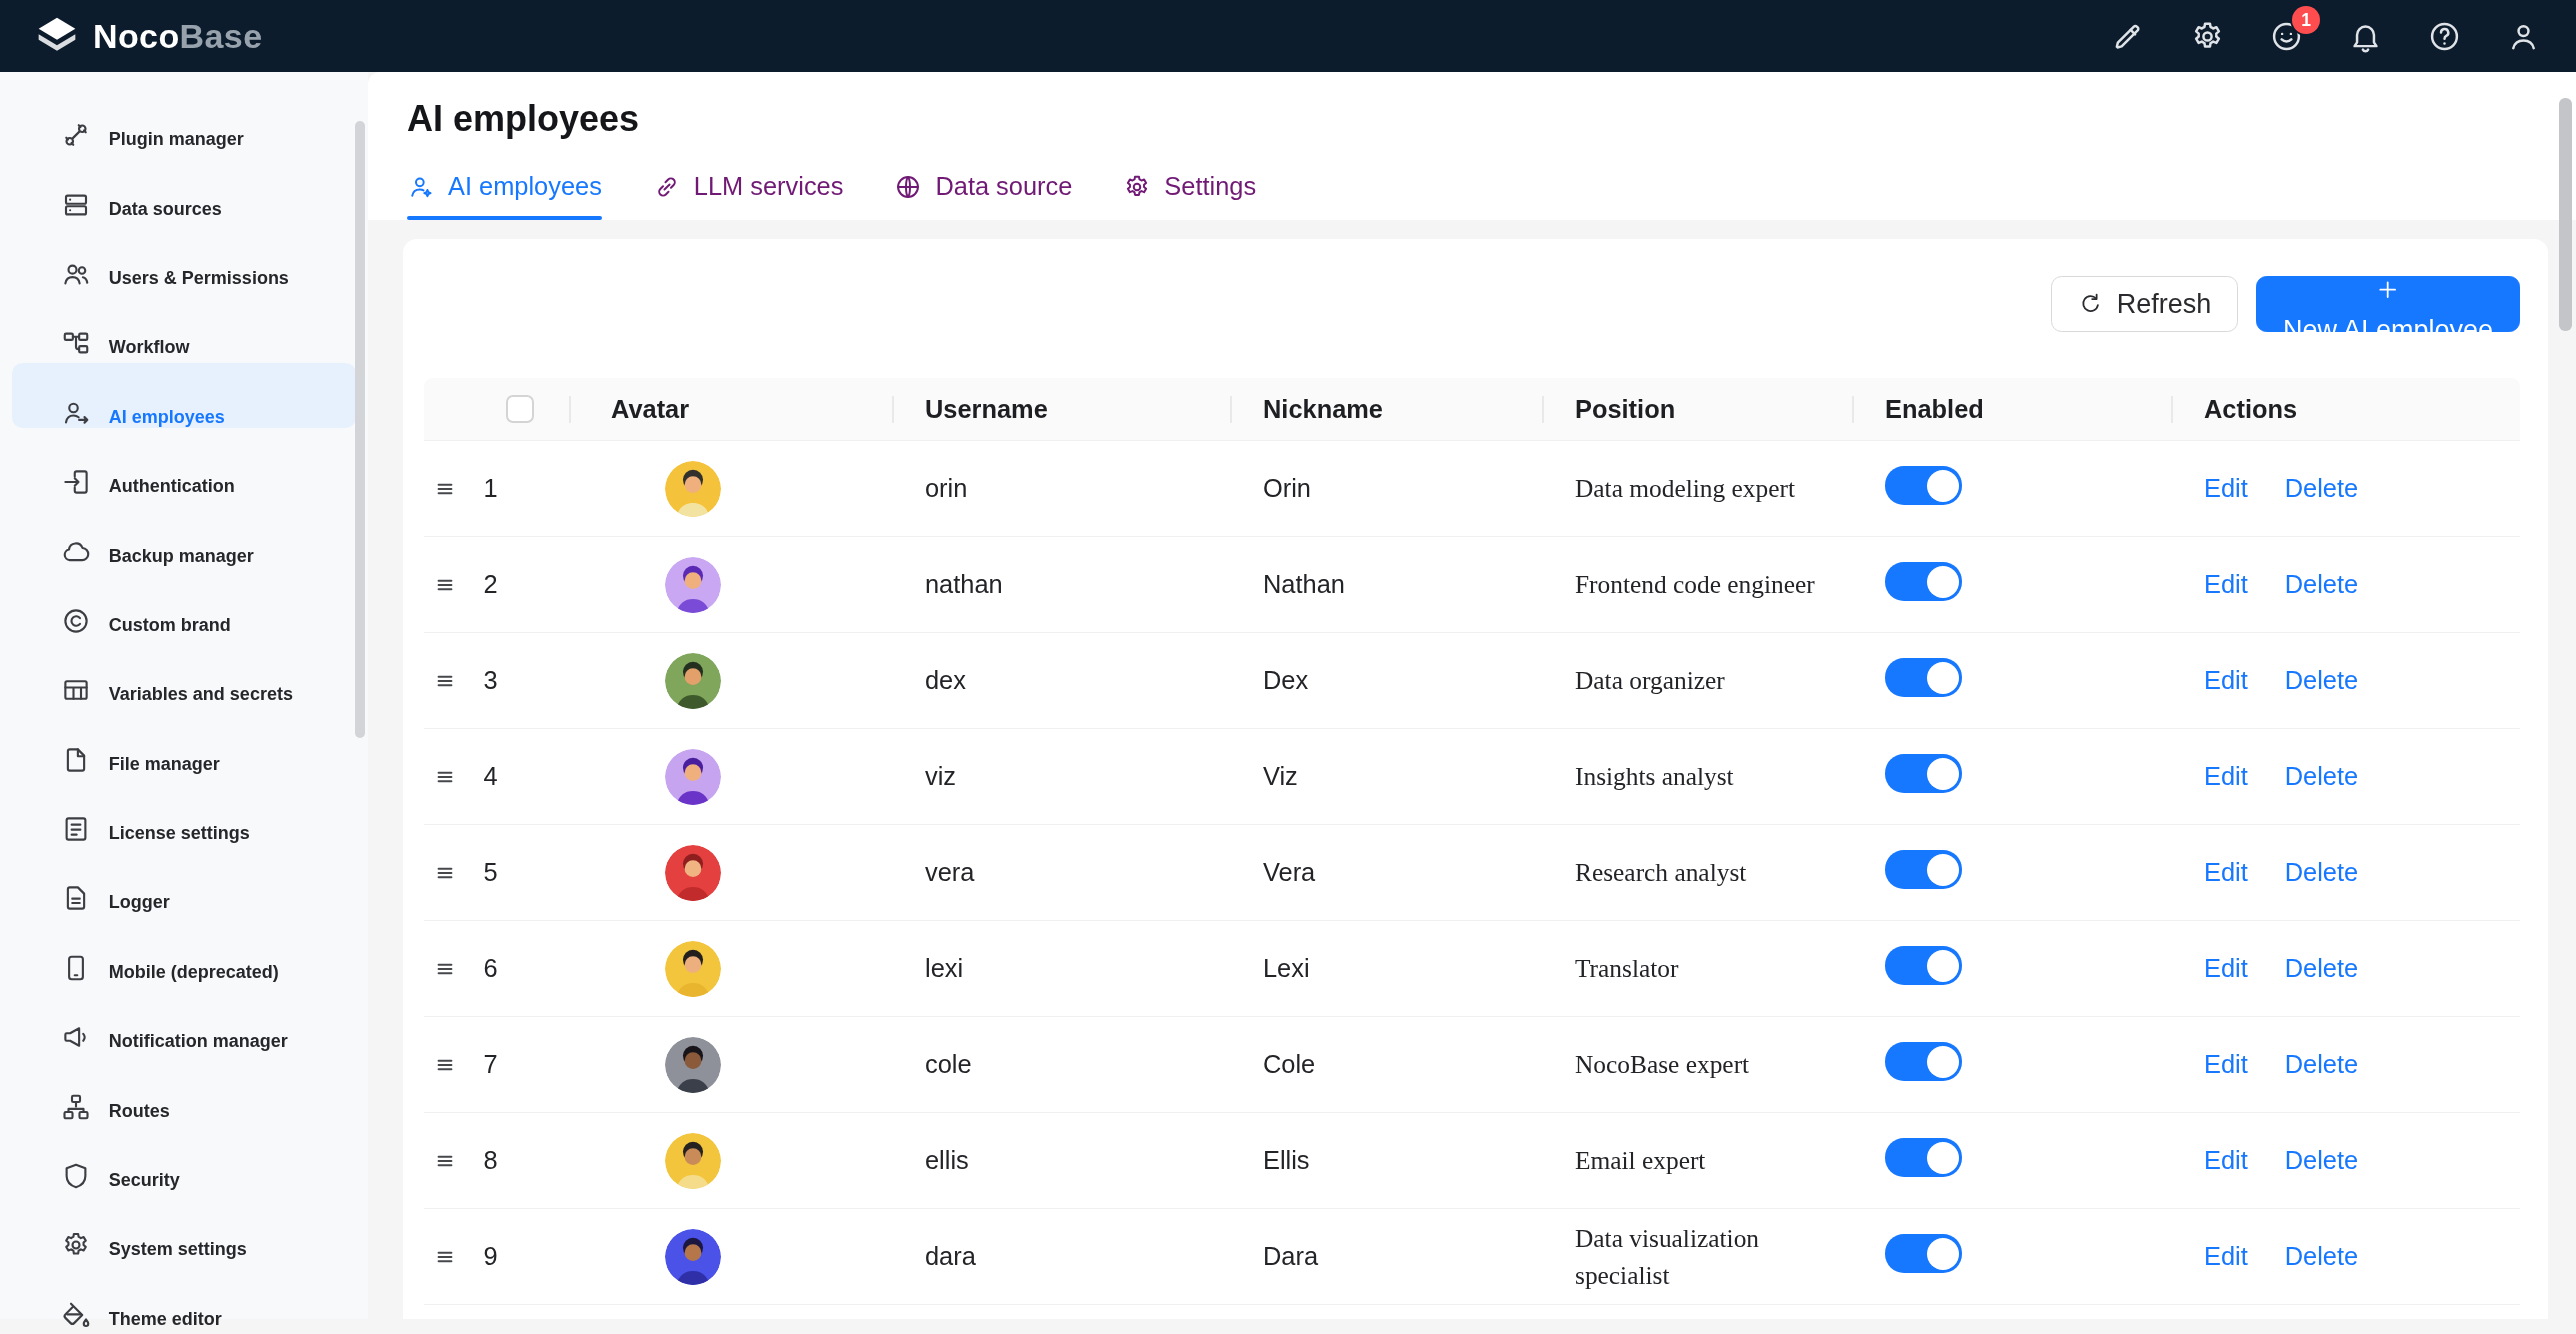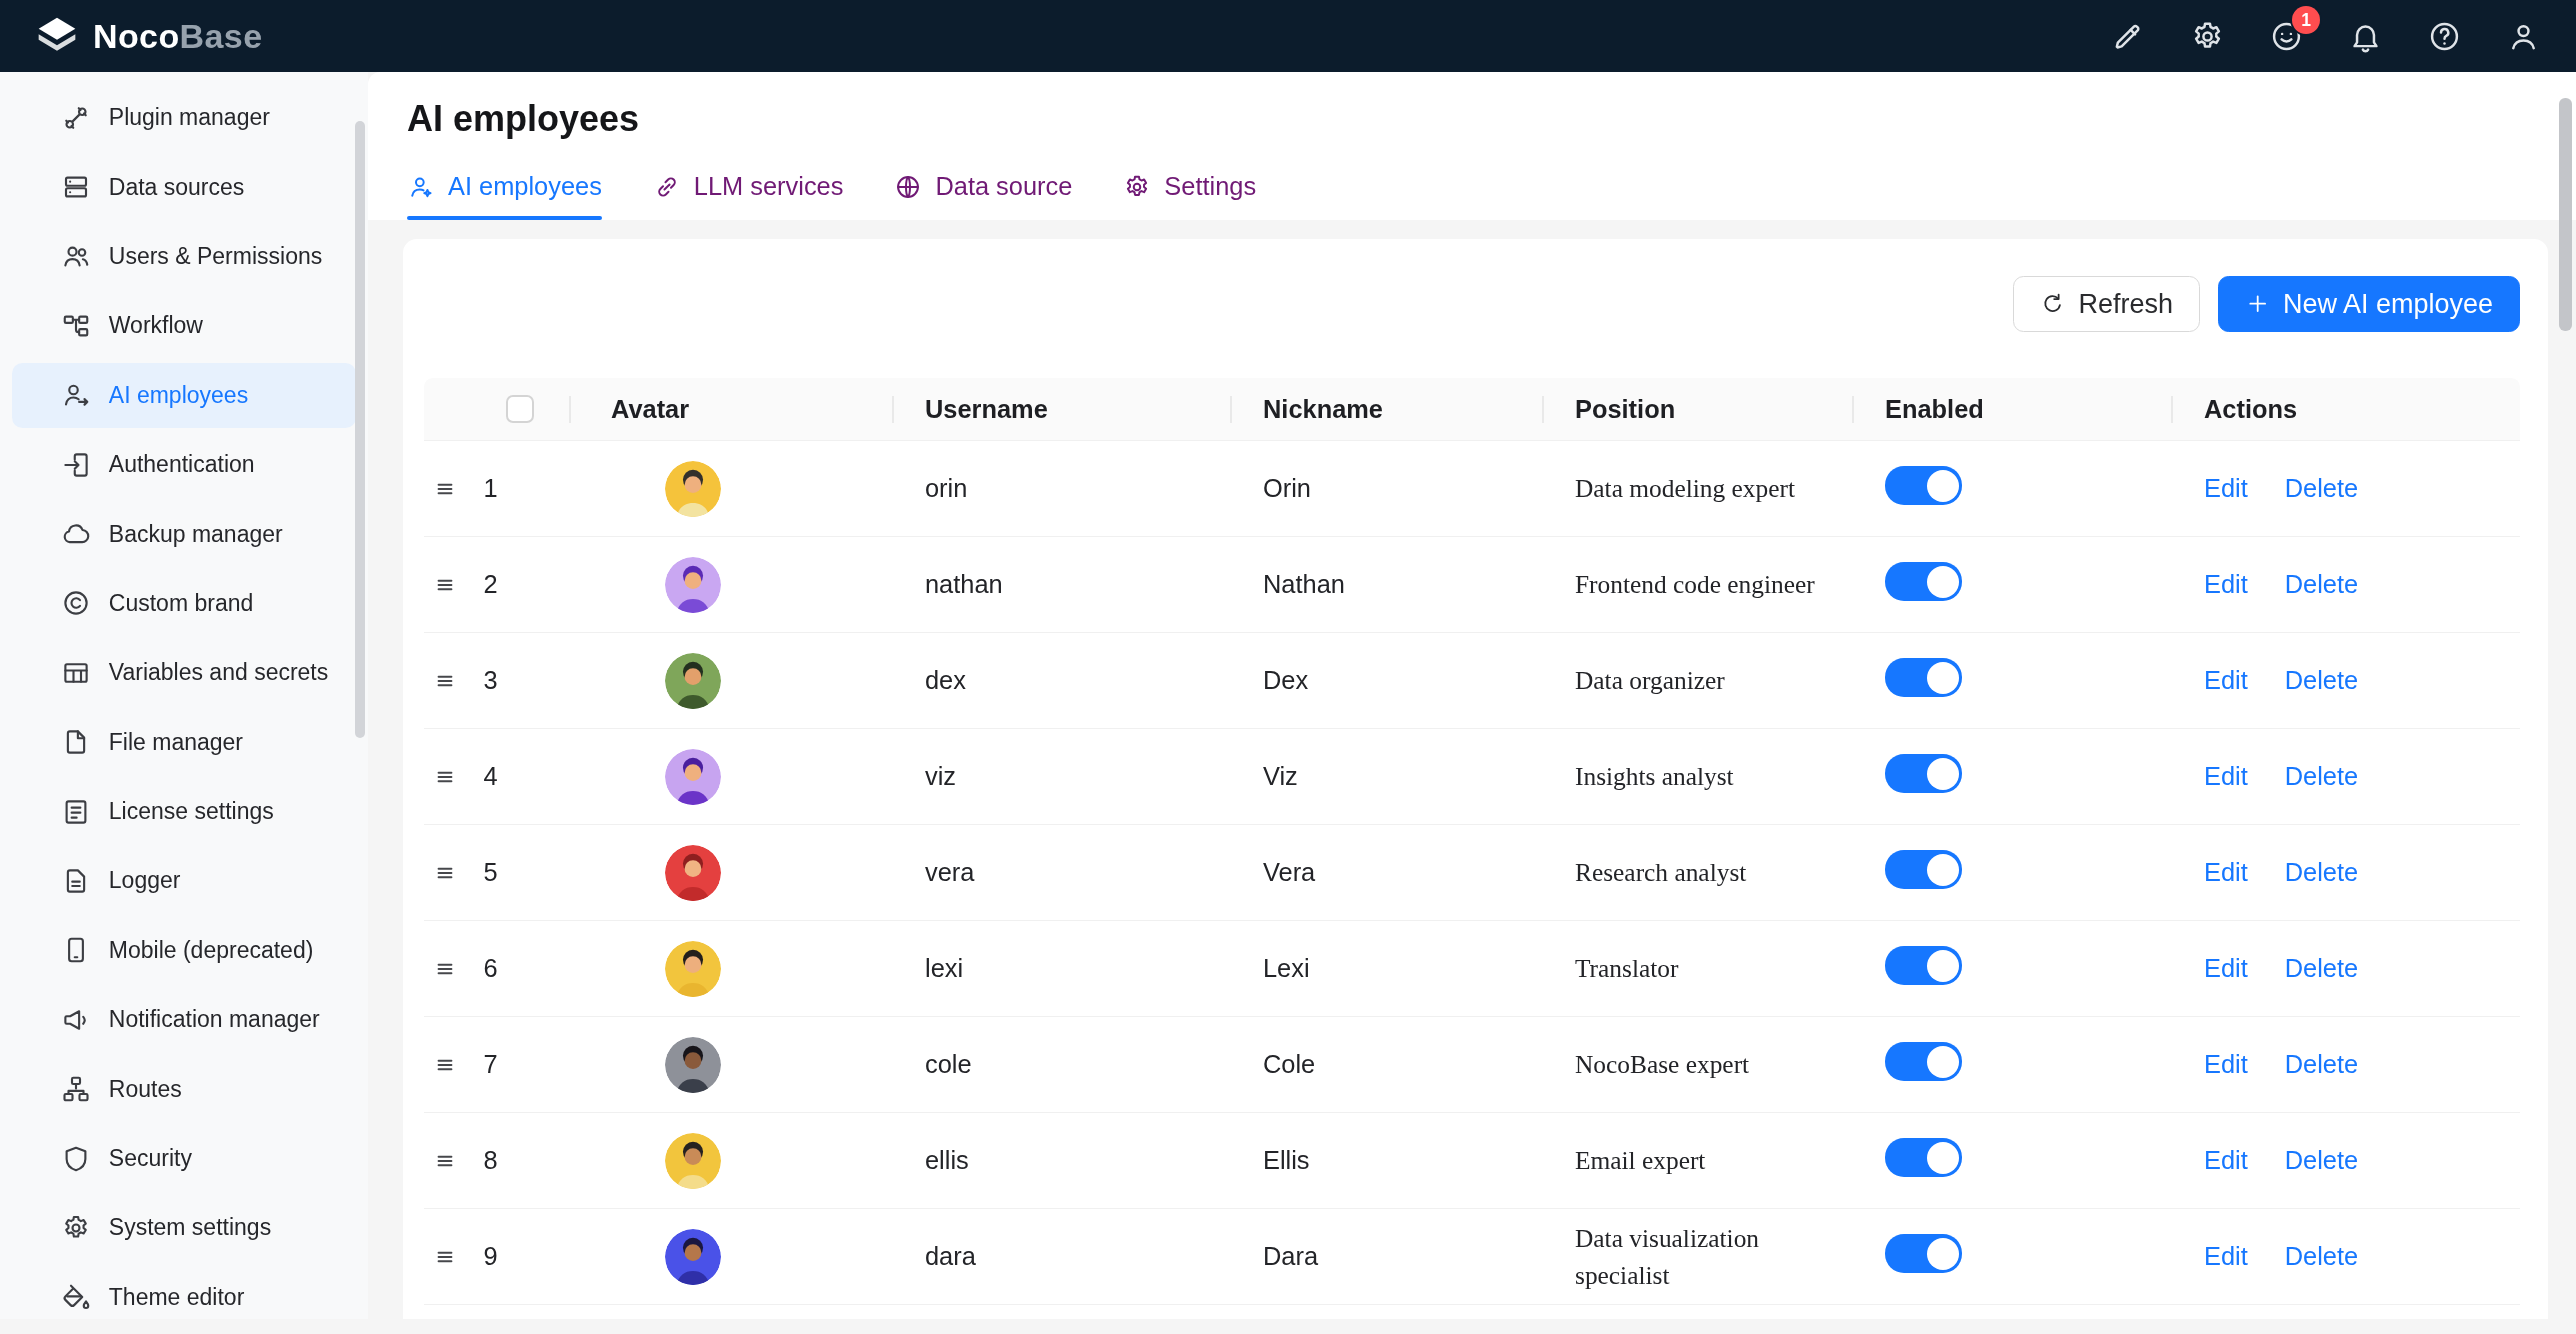--- a/index.html
+++ b/index.html
@@ -20,22 +20,22 @@
   .nav-icon-glyph, .nav-icon-glyph svg { width:35px; height:35px; display:block; }
   .nav-badge { position:absolute; top:-12.3px; right:-16px; background:var(--badge,#ff4d4f); color:#fff;
     min-width:28px; height:28px; border-radius:14px; font-size:17.5px; font-weight:700;
     display:flex; align-items:center; justify-content:center; padding:0 6.1px; box-shadow:0 0 0 1.8px var(--navbar-bg,#0c1c2c); }
 
   
   .shell { display:flex; height:1247px; }
 
   
   .sidebar { width:368px; flex-shrink:0; background:var(--sidebar-bg,#f8f9fa); padding-top:8.8px; position:relative; }
-  .side-item { display:flex; align-items:center; gap:17.5px; height:65px; margin:4.4px 12.3px; padding:0 0 0 49px;
-    border-radius:10.5px; font-size:23px; color:#26272b; cursor:pointer; white-space:nowrap; }
+  .side-item { display:flex; align-items:flex-end; gap:17.5px; height:65px; margin:4.4px 12.3px; padding:0 0 0 49px;
+    border-radius:10.5px; font-size:18px; color:#26272b; cursor:pointer; white-space:nowrap;font-weight:bold; }
   .side-icon, .side-icon svg { width:30px; height:30px; flex-shrink:0; display:block; color:#3c3e43; }
   .side-item.active { background:var(--sidebar-active-bg,#e7f1fd); color:var(--accent,#1677ff); }
   .side-item.active .side-icon { color:var(--accent,#1677ff); }
   .side-scrollbar { position:absolute; top:49px; right:2.6px; width:10.5px; height:617px;
     background:#d2d4d8; border-radius:5.3px; cursor:pointer; }
 
   
   .main { flex:1; position:relative; overflow:hidden; }
   .main-header { background:#fff; padding:26px 0 0 39px; border-top-left-radius:12.3px; }
   .page-title { font-size:36px; font-weight:700; color:#151619; }
@@ -48,21 +48,21 @@
     background:var(--accent,#1677ff); border-radius:2.6px; }
 
   .content { padding:19px 28px 0 35px; }
   .card { background:var(--card-bg,#fff); border-radius:14px; padding:37px 28px 35px 21px; min-height:1122px; }
 
   .toolbar { display:flex; justify-content:flex-end; gap:17.5px; margin-bottom:46px; }
   .btn { display:inline-flex; align-items:center; gap:13px; height:56px; padding:0 26px; border-radius:10.5px;
     font-size:27px; cursor:pointer; border:1.8px solid #d9d9d9; background:#fff; color:#2a2b2e;
     font-family:"Liberation Sans", sans-serif; }
   .btn-icon, .btn-icon svg { width:25.4px; height:25.4px; display:block; }
-  .btn-primary { background:var(--accent,#1677ff); border-color:var(--accent,#1677ff); color:#fff; }
+  .btn-primary { background:var(--accent,#1677ff); border-color:var(--accent,#1677ff); color:#fff;flex-direction:column; }
 
   
   .thead, .trow { display:grid; grid-template-columns:49px 96px 323px 338px 312px 310px 319px 1fr; align-items:center; }
   .thead { background:var(--table-header-bg,#fafafa); height:63px; font-weight:700; font-size:25.4px;
     color:#1e1f23; border-bottom:1.8px solid var(--border,#f0f0f0); border-radius:8.8px 8.8px 0 0; }
   .th { padding-left:33px; position:relative; height:100%; display:flex; align-items:center;text-align:center; }
   .th.sep::before { content:""; position:absolute; left:0; top:17.5px; bottom:17.5px; width:1.8px; background:#e9e9e9; }
   .th-avatar { padding-left:42px; }
   .checkbox { width:28px; height:28px; border:2.6px solid #d4d4d4; border-radius:7px; background:#fff;
     display:inline-block; margin-left:33px; cursor:pointer; }

